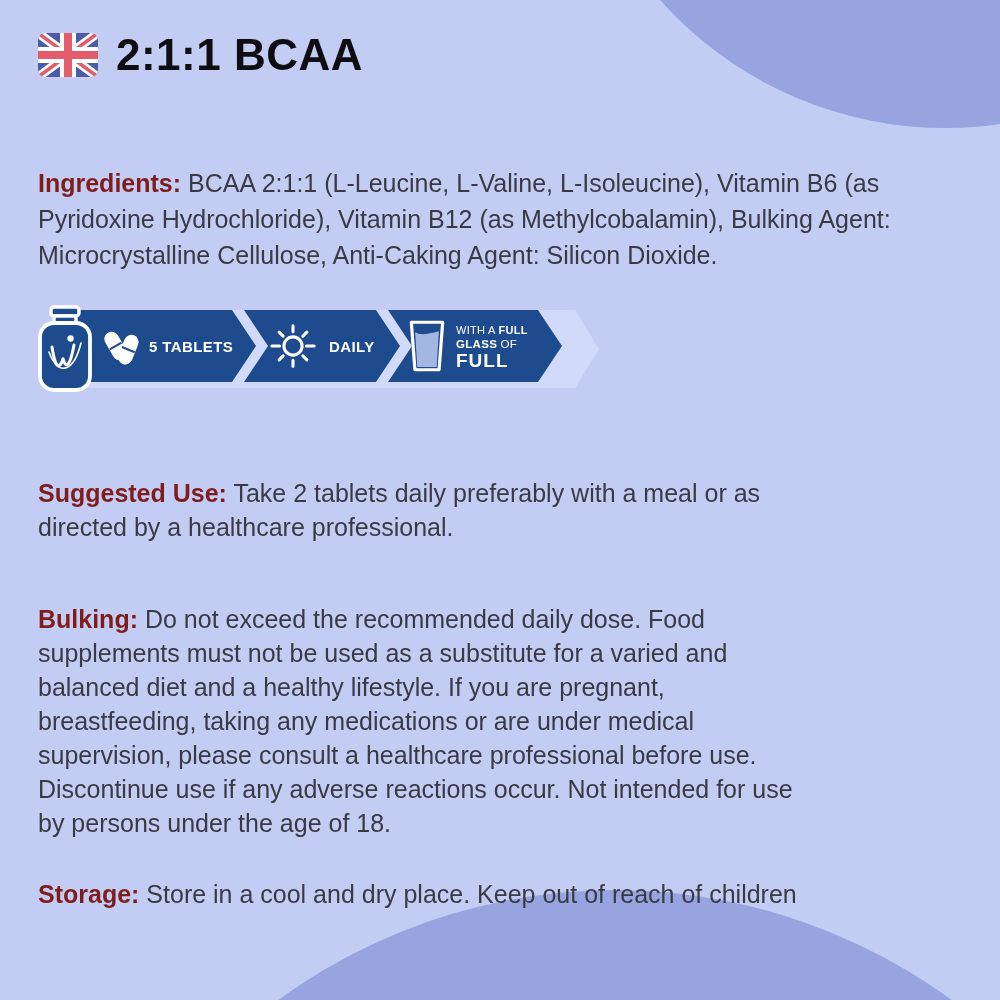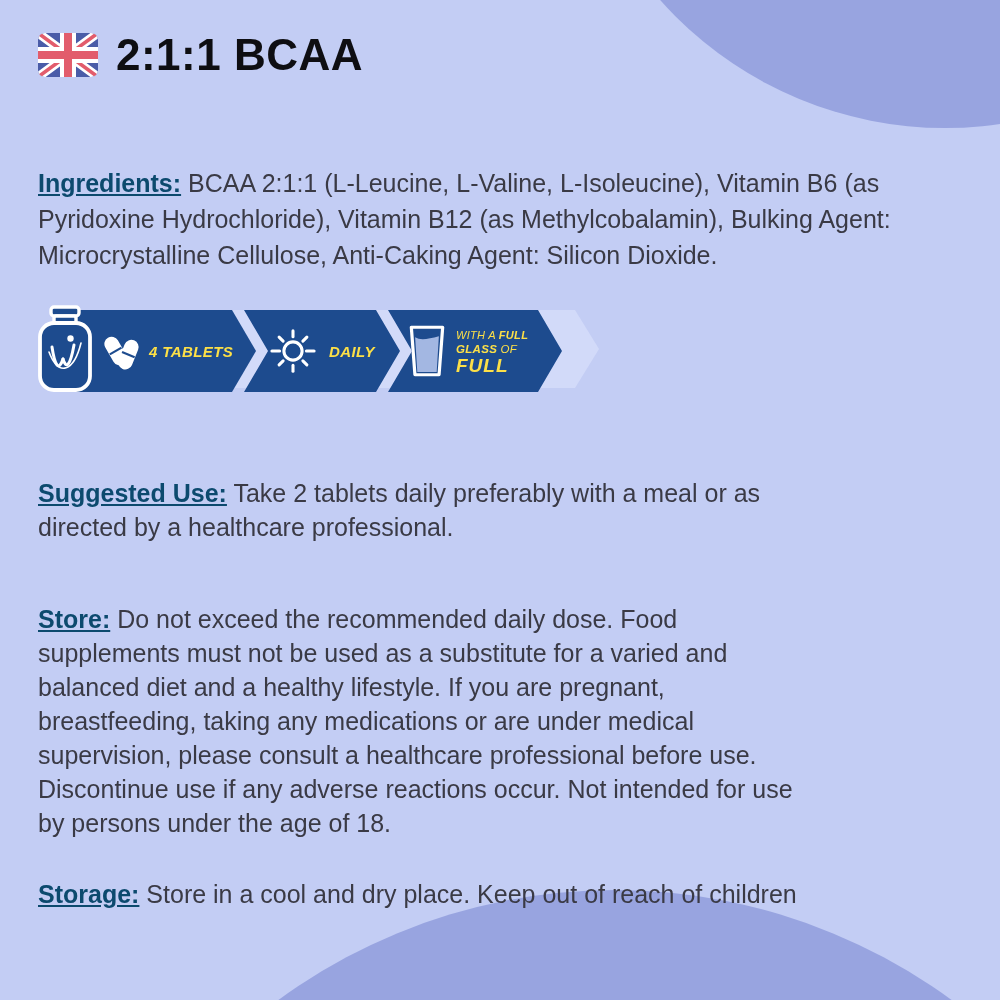--- a/index.html
+++ b/index.html
@@ -11,37 +11,37 @@
   }
   .bg-circle { position:absolute; border-radius:50%; background:#98a4e0; }
   .bg-circle.tr { width:762px; height:762px; left:564px; top:-634px; }
   .bg-circle.bt { width:1140px; height:1140px; left:45px; top:890px; }
 
   .header { position:absolute; left:38px; top:30px; display:flex; align-items:center; gap:18px; }
   .flag { width:60px; height:44px; display:block; }
   .title { font-size:44px; font-weight:700; color:#0e0e12; letter-spacing:0.5px; }
 
   .sec { position:absolute; left:38px; font-size:25px; line-height:36px; white-space:pre; }
-  .sec b { color:#0c4a6e;text-decoration:underline; }
+  .sec b { color:#7f1d1d; }
   .sec .sec-text { white-space:pre; }
   #ingredients { top:140px; }
   #suggested   { top:451px; line-height:34px; }
   #advice      { top:577px; line-height:34px; }
   #storage     { top:851px; }
   #netweight   { top:928px; left:42px; font-size:26px; display:flex; align-items:center; }
   #netweight .nw-bold { font-weight:700; color:#22222a; white-space:pre; }
   #netweight .esign { font-family:"DejaVu Sans", sans-serif; font-size:30px; font-weight:700; color:#22222a; margin-left:6px; line-height:26px; }
 
   
   #banner { position:absolute; left:37px; top:303px; width:562px; height:92px; }
   .band-back {
     position:absolute; left:21px; top:7px; height:78px; width:541px; background:#d2daf9;
     clip-path:polygon(0 0, calc(100% - 24px) 0, 100% 50%, calc(100% - 24px) 100%, 0 100%);
   }
-  .chev { position:absolute; top:7px; height:82px; background:#1d4b8e; display:flex; align-items:center; color:#fde047;font-style:italic; }
+  .chev { position:absolute; top:7px; height:72px; background:#1d4b8e; display:flex; align-items:center; color:#ffffff; }
   .chev.first   { clip-path:polygon(0 0, calc(100% - 24px) 0, 100% 50%, calc(100% - 24px) 100%, 0 100%); }
   .chev.notched { clip-path:polygon(0 0, calc(100% - 24px) 0, 100% 50%, calc(100% - 24px) 100%, 0 100%, 24px 50%); }
   #chev1 { left:21px;  width:198px; padding-left:45px; gap:8px;  box-sizing:border-box; }
   #chev2 { left:207px; width:156px; padding-left:26px; gap:13px; box-sizing:border-box; }
   #chev3 { left:351px; width:174px; padding-left:20px; gap:10px; box-sizing:border-box; }
   .chev-label { font-size:15px; font-weight:700; letter-spacing:0.4px; white-space:nowrap; }
   .water-text { display:flex; flex-direction:column; line-height:14px; }
   .water-text .l1 { font-size:11px;   letter-spacing:0.3px; }
   .water-text .l2 { font-size:11.5px; letter-spacing:0.3px; }
   .water-text .l3 { font-size:19px; font-weight:700; letter-spacing:1px; line-height:19px; }
@@ -87,21 +87,21 @@
       <svg width="38" height="44" viewBox="0 0 42 46">
         <g transform="rotate(-30 14 23)">
           <rect x="6" y="6" width="16" height="34" rx="8" fill="#ffffff"></rect>
           <line x1="6.5" y1="23" x2="21.5" y2="23" stroke="#1d4b8e" stroke-width="2.4"></line>
         </g>
         <g transform="rotate(22 28 27)">
           <rect x="20" y="10" width="16" height="34" rx="8" fill="#ffffff"></rect>
           <line x1="20.5" y1="27" x2="35.5" y2="27" stroke="#1d4b8e" stroke-width="2.4"></line>
         </g>
       </svg>
-      <span class="chev-label">4 TABLETS</span>
+      <span class="chev-label">5 TABLETS</span>
     </div>
 
     <div class="chev notched" id="chev2">
       <svg width="46" height="46" viewBox="0 0 48 48">
         <circle cx="24" cy="24" r="9.5" fill="none" stroke="#ffffff" stroke-width="3.2"></circle>
         <g stroke="#ffffff" stroke-width="3.2" stroke-linecap="round">
           <line x1="24" y1="3" x2="24" y2="9"></line>
           <line x1="24" y1="39" x2="24" y2="45"></line>
           <line x1="2" y1="24" x2="10" y2="24"></line>
           <line x1="38" y1="24" x2="46" y2="24"></line>
@@ -135,21 +135,21 @@
         <path d="M26 54 C 29 64, 33 62, 37 40" stroke-width="3"></path>
         <path d="M12 47 C 22 73, 37 66, 44 38" stroke-width="1.6"></path>
       </g>
       <circle cx="33.5" cy="33.5" r="3.2" fill="#ffffff"></circle>
     </svg>
   </div>
 
   <p class="sec" id="suggested"><b>Suggested Use:</b><span class="sec-text"> Take 2 tablets daily preferably with a meal or as
 directed by a healthcare professional.</span></p>
 
-  <p class="sec" id="advice"><b>Store:</b><span class="sec-text"> Do not exceed the recommended daily dose. Food
+  <p class="sec" id="advice"><b>Bulking:</b><span class="sec-text"> Do not exceed the recommended daily dose. Food
 supplements must not be used as a substitute for a varied and
 balanced diet and a healthy lifestyle. If you are pregnant,
 breastfeeding, taking any medications or are under medical
 supervision, please consult a healthcare professional before use.
 Discontinue use if any adverse reactions occur. Not intended for use
 by persons under the age of 18.</span></p>
 
   <p class="sec" id="storage"><b>Storage:</b><span class="sec-text"> Store in a cool and dry place. Keep out of reach of children</span></p>
 
 

